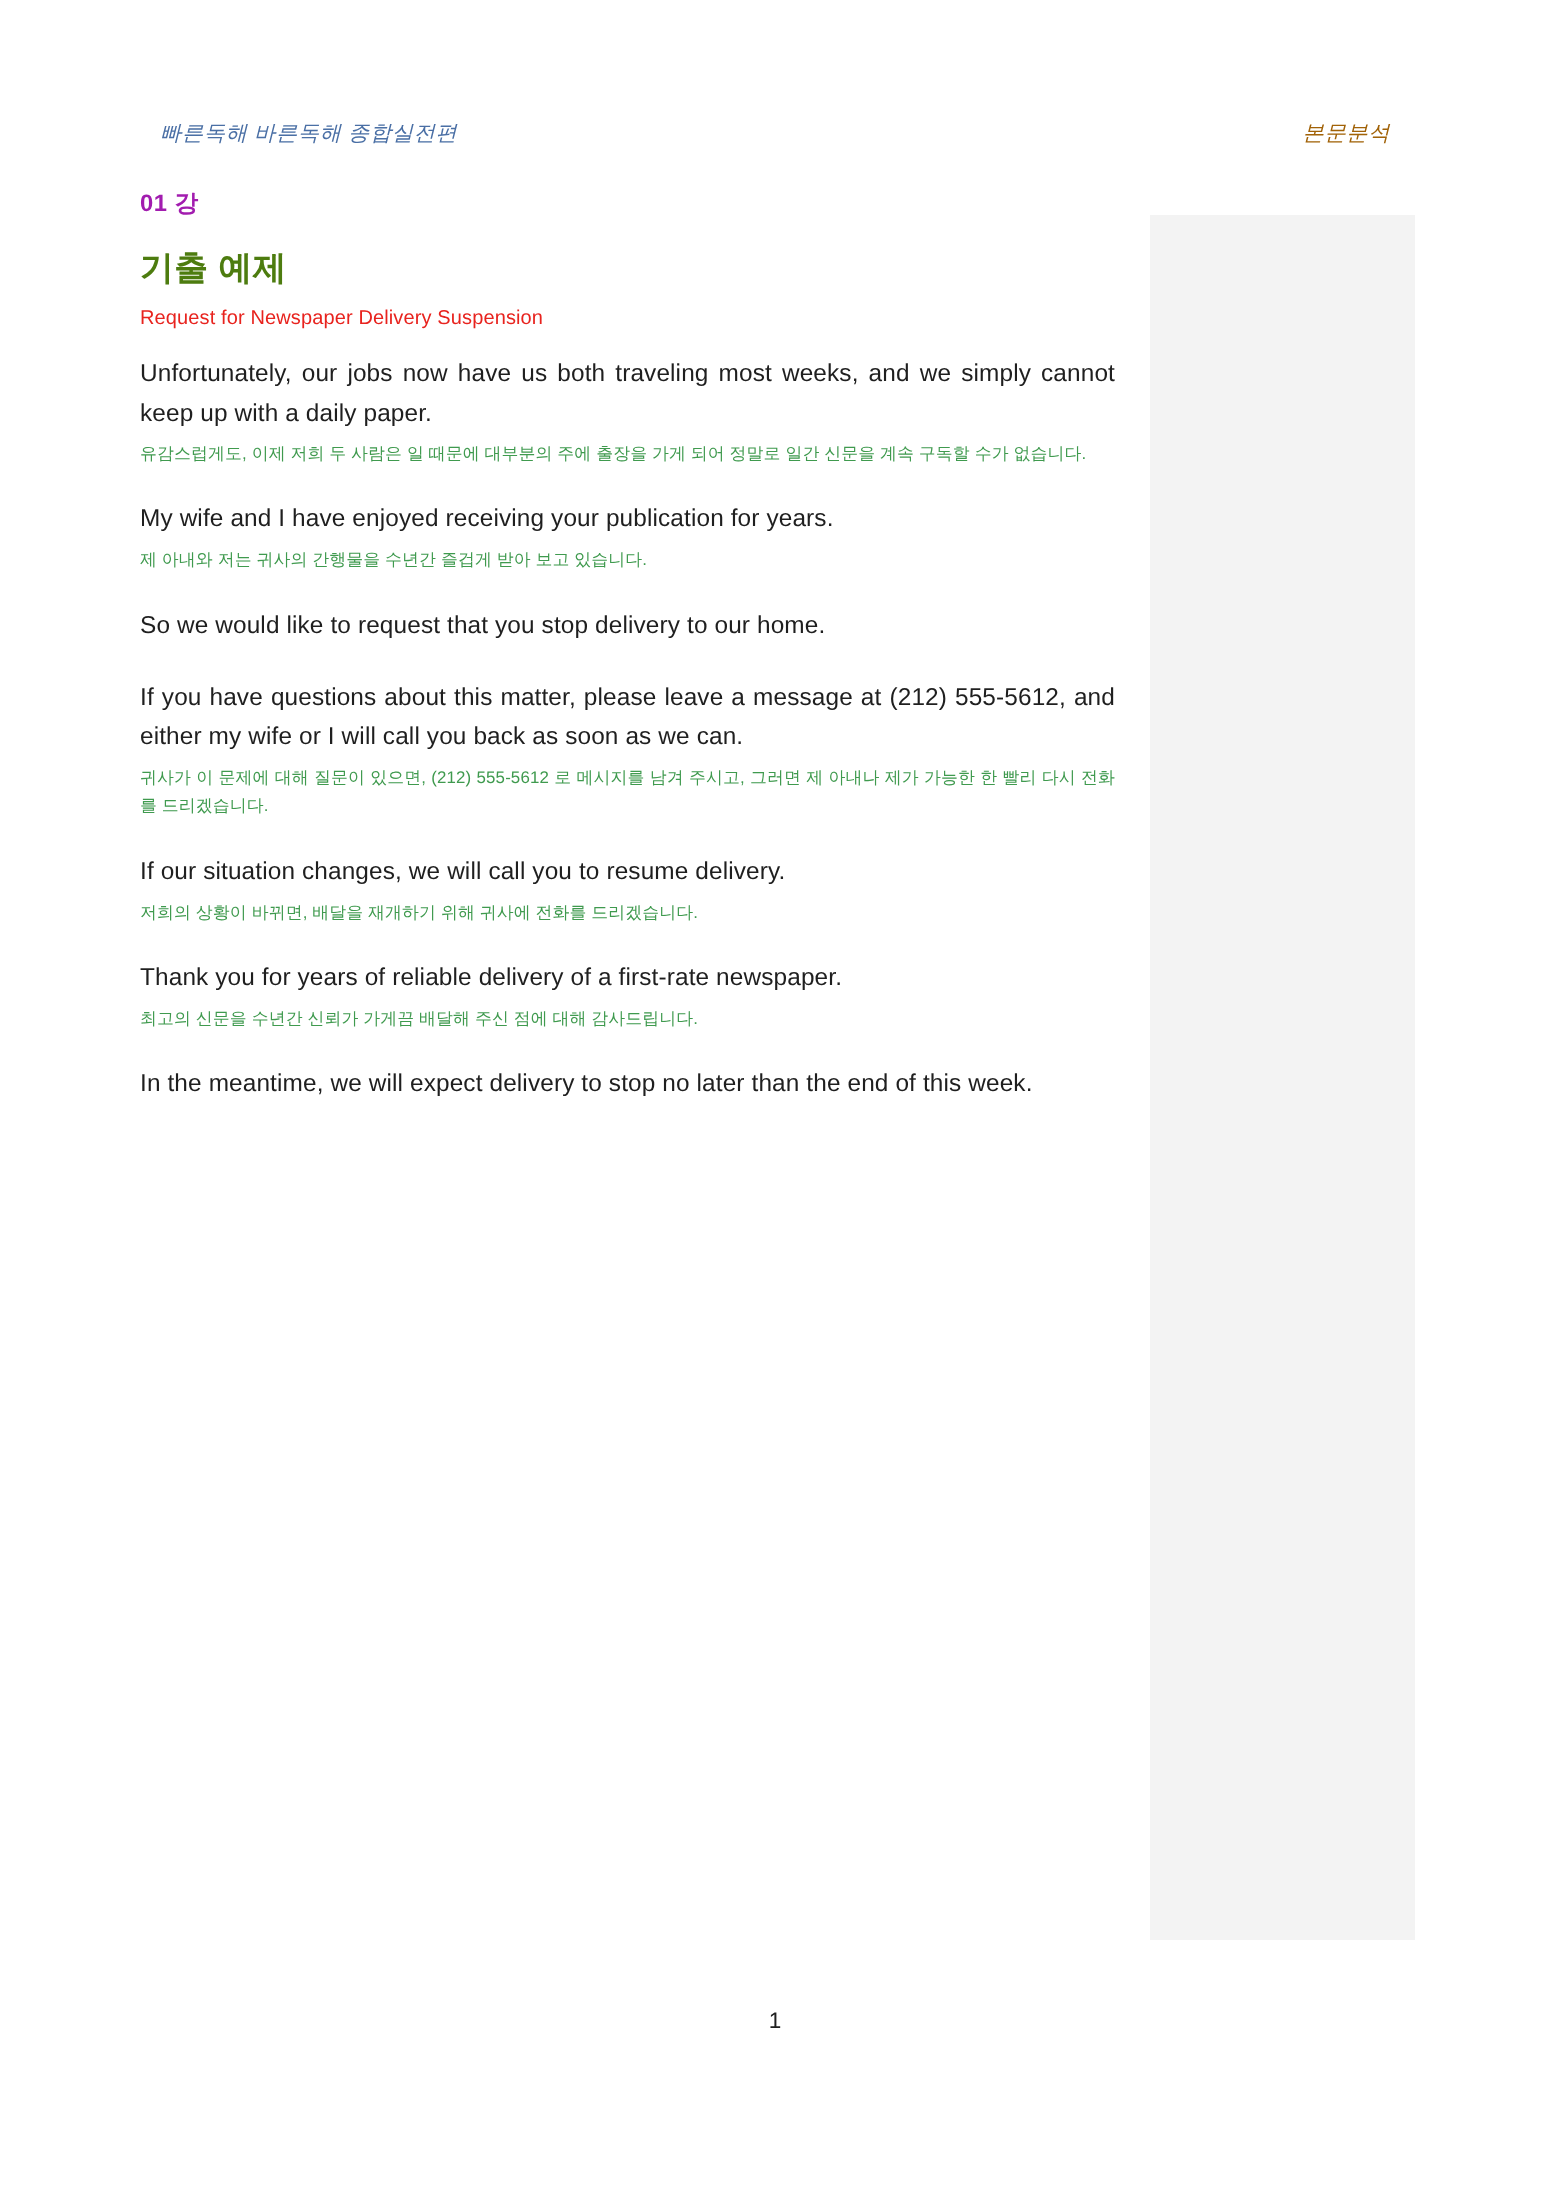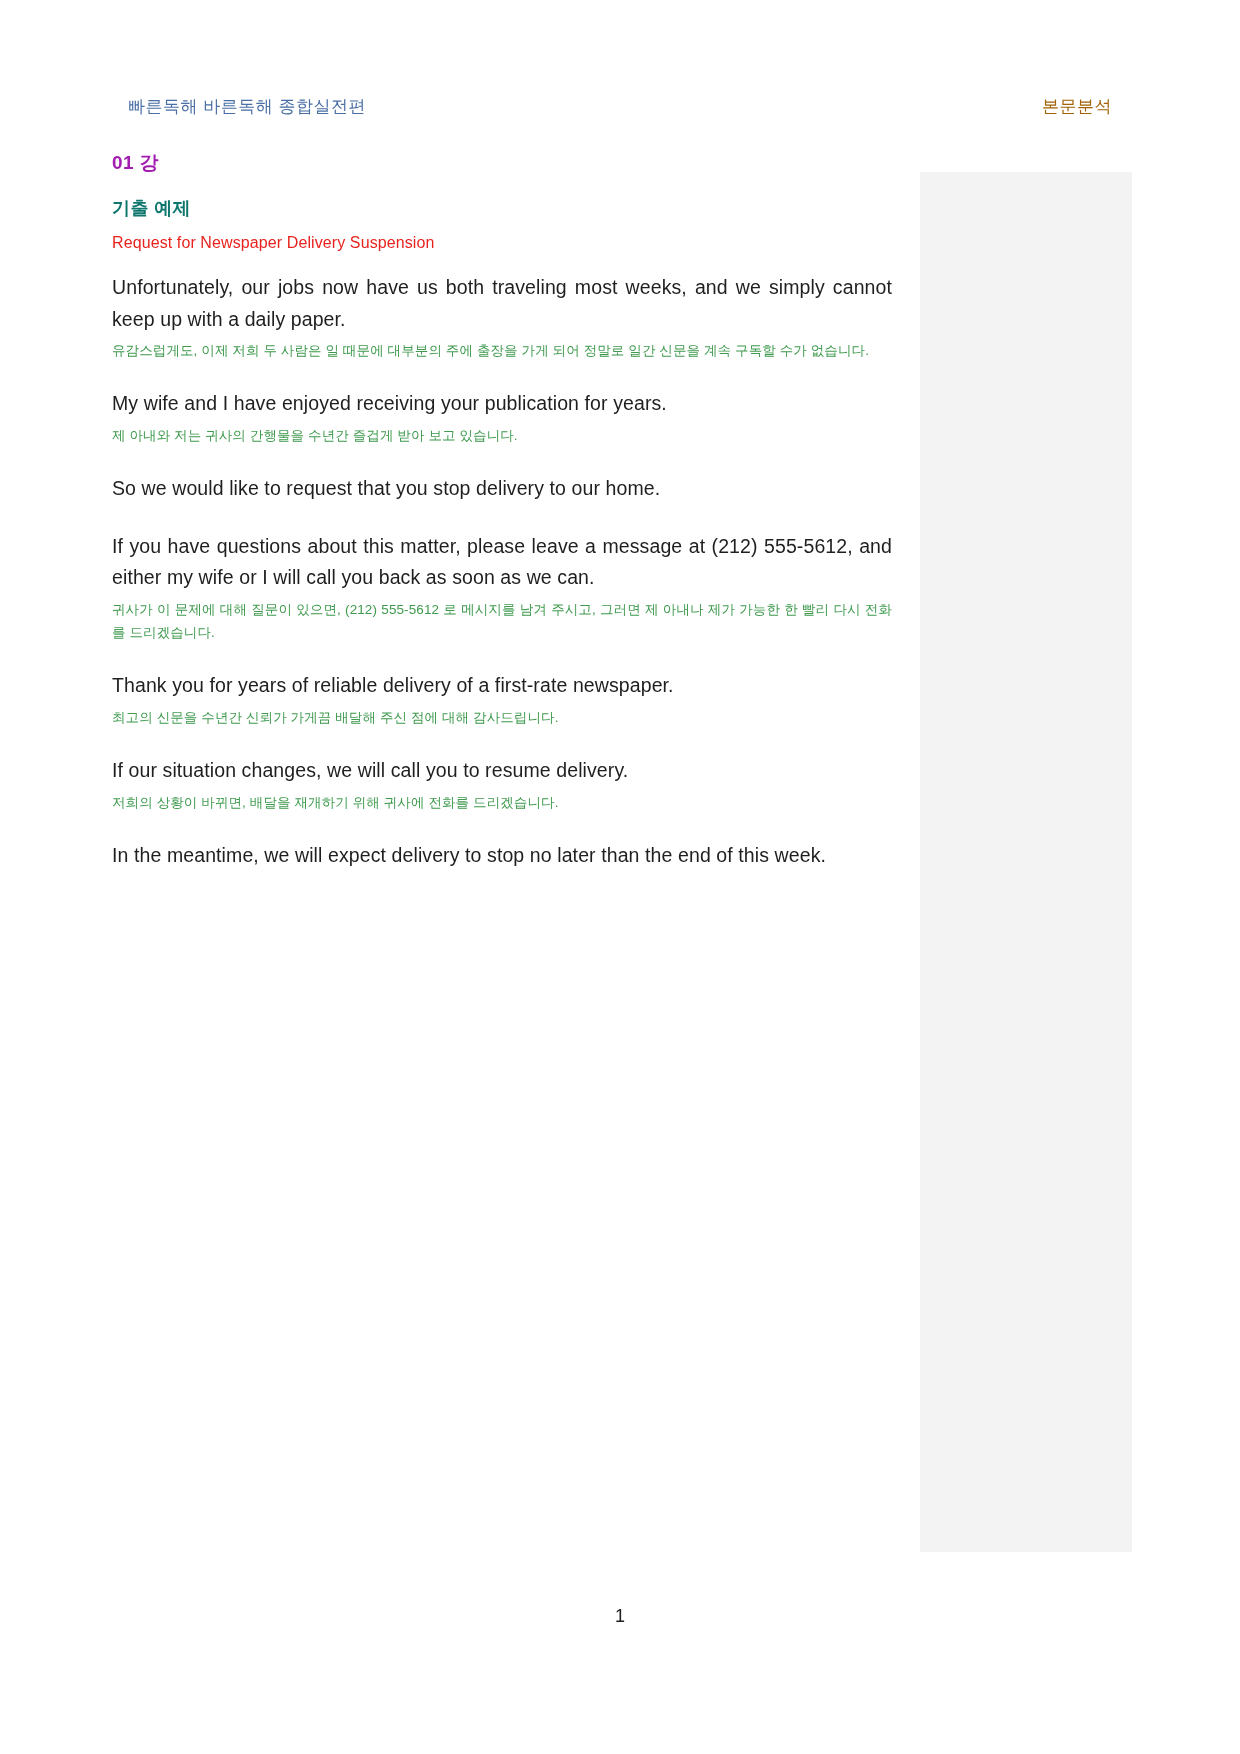--- a/index.html
+++ b/index.html
@@ -16,20 +16,21 @@
     overflow: hidden;
   }
 
   
   .page-header {
     position: absolute;
     top: 95px;
     left: 0;
     width: 1240px;
     height: 30px;
+    font-style: italic;
   }
   .header-left {
     position: absolute;
     left: 128px;
     top: 0;
     font-size: 17px;
     color: #4a6fa5;
     letter-spacing: 0.5px;
     white-space: nowrap;
   }
@@ -61,22 +62,22 @@
     width: 780px;
   }
 
   .lesson-title {
     font-size: 19px;
     color: #a21caf;
     margin: 0 0 20px 0;
     letter-spacing: 0.4px;
   }
   .section-title {
-    font-size: 18px;
-    color: #0f766e;
+    font-size: 27px;
+    color: #4d7c0f;
     margin: 0 0 14px 0;
     letter-spacing: 0.4px;
   }
   .passage-title {
     font-size: 16px;
     color: #e8231e;
     margin: 0 0 20px 0;
     letter-spacing: 0.1px;
   }
 
@@ -150,27 +151,27 @@
   <div class="para">
     <p class="en">So we would like to request that you stop delivery to our home.</p>
   </div>
 
   <div class="para wide">
     <p class="en">If you have questions about this matter, please leave a message at (212) 555-5612, and either my wife or I will call you back as soon as we can.</p>
     <p class="ko">귀사가 이 문제에 대해 질문이 있으면, (212) 555-5612 로 메시지를 남겨 주시고, 그러면 제 아내나 제가 가능한 한 빨리 다시 전화를 드리겠습니다.</p>
   </div>
 
   <div class="para">
-    <p class="en">Thank you for years of reliable delivery of a first-rate newspaper.</p>
-    <p class="ko">최고의 신문을 수년간 신뢰가 가게끔 배달해 주신 점에 대해 감사드립니다.</p>
+    <p class="en">If our situation changes, we will call you to resume delivery.</p>
+    <p class="ko">저희의 상황이 바뀌면, 배달을 재개하기 위해 귀사에 전화를 드리겠습니다.</p>
   </div>
 
   <div class="para">
-    <p class="en">If our situation changes, we will call you to resume delivery.</p>
-    <p class="ko">저희의 상황이 바뀌면, 배달을 재개하기 위해 귀사에 전화를 드리겠습니다.</p>
+    <p class="en">Thank you for years of reliable delivery of a first-rate newspaper.</p>
+    <p class="ko">최고의 신문을 수년간 신뢰가 가게끔 배달해 주신 점에 대해 감사드립니다.</p>
   </div>
 
   <div class="para wide">
     <p class="en">In the meantime, we will expect delivery to stop no later than the end of this week.</p>
   </div>
 
 </div>
 
 <div class="page-number">1</div>
 

